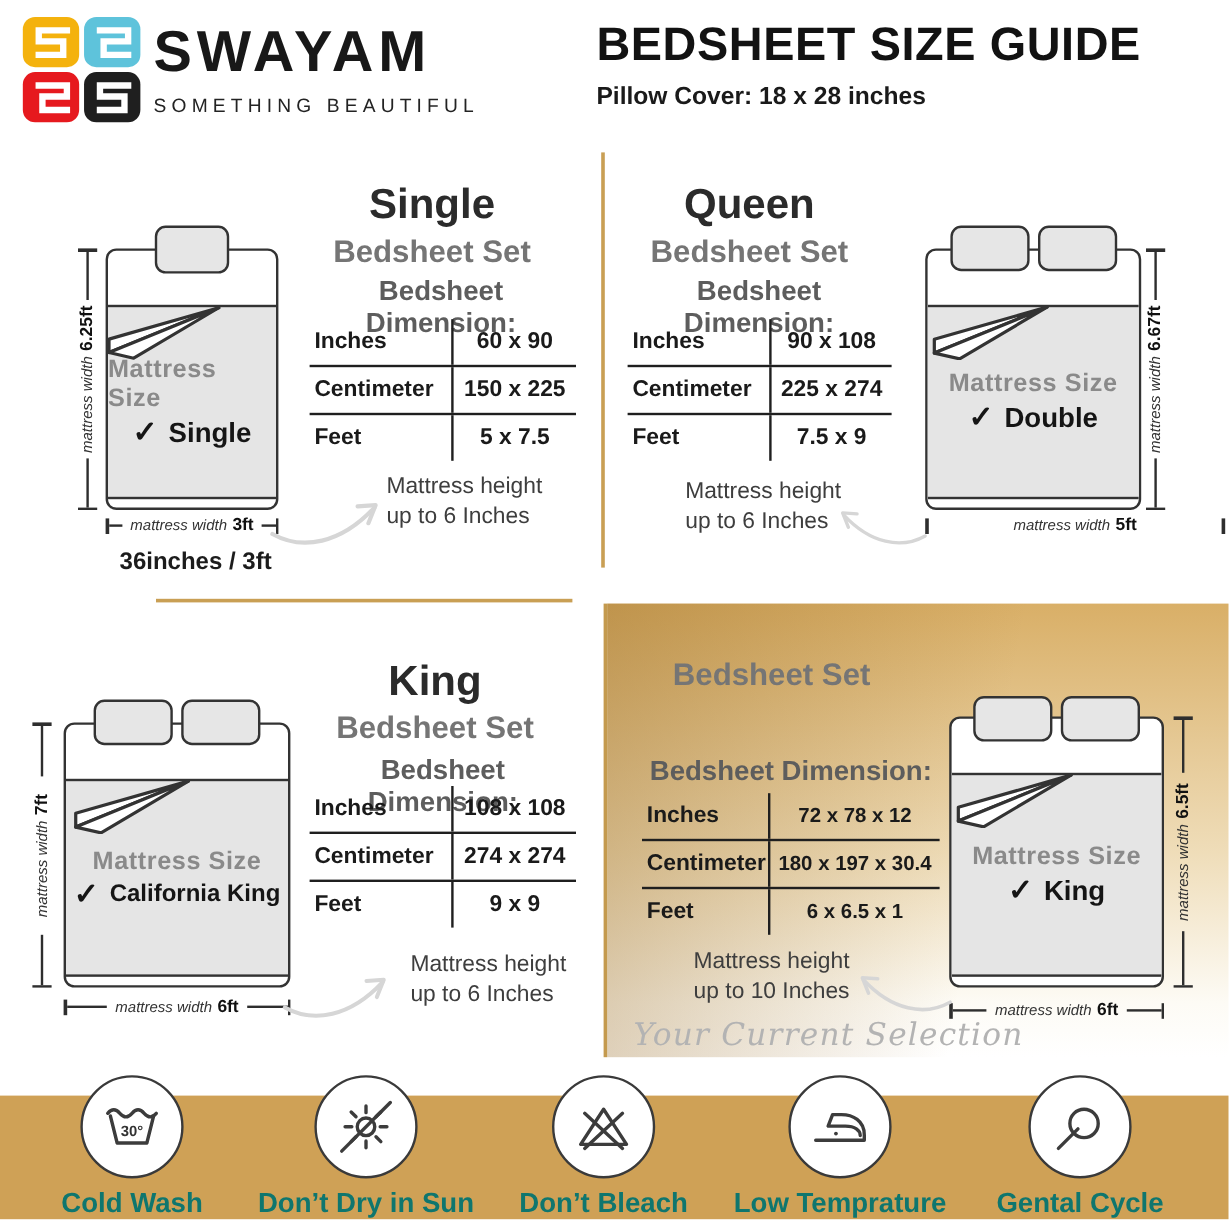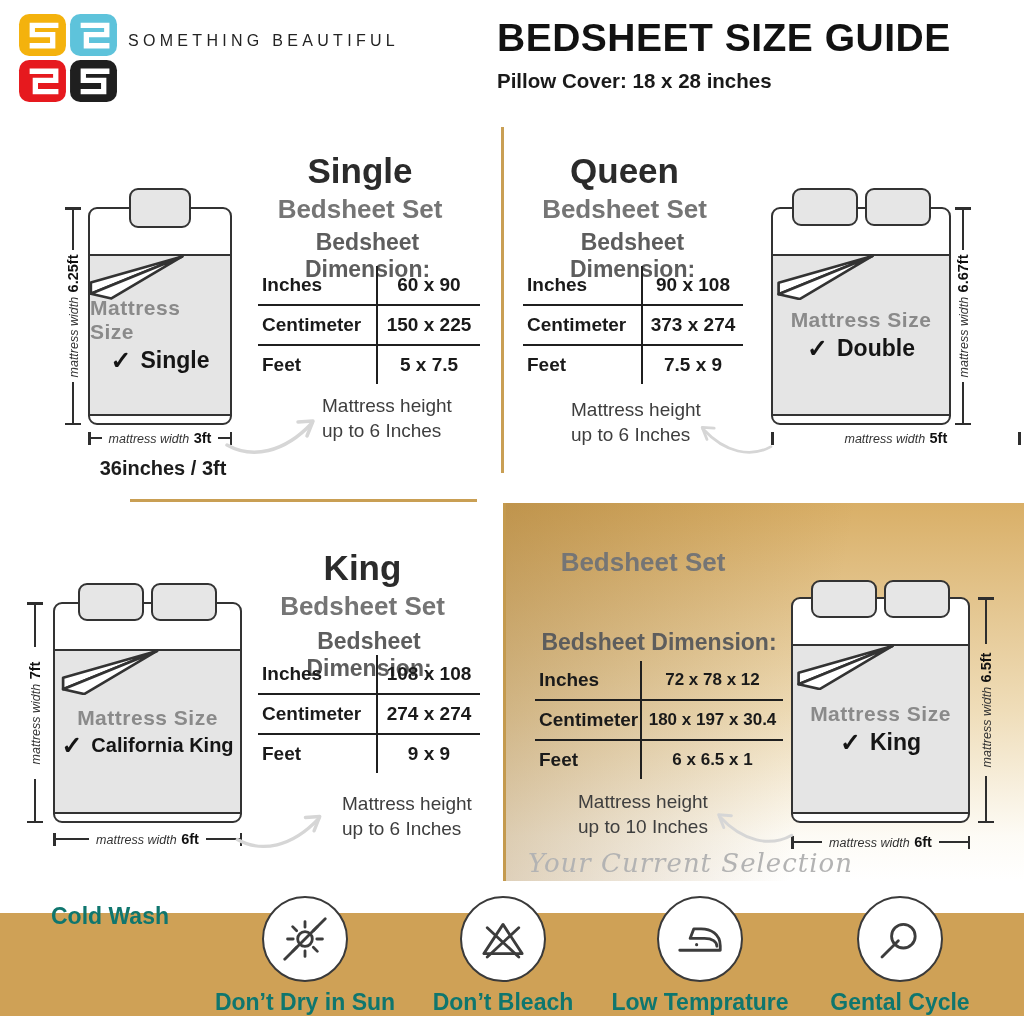--- a/index.html
+++ b/index.html
@@ -95,20 +95,21 @@
     <rect x="1" y="46" width="46" height="41" rx="10" fill="#E6191E"></rect>
     <rect x="51" y="46" width="46" height="41" rx="10" fill="#1F1F1F"></rect>
     <g stroke="#FFF" stroke-width="5.2" fill="none" stroke-linecap="square">
       <path d="M37,12 H14 V21 H34 V32 H14"></path>
       <path d="M64,12 H87 V21 H67 V32 H87"></path>
       <path d="M14,57 H37 V66 H17 V77 H37"></path>
       <path d="M87,57 H64 V66 H84 V77 H64"></path>
     </g>
   </svg>
   <div class="brand">
+    <div class="brand-name">SWAYAM</div>
     <div class="brand-tag">SOMETHING BEAUTIFUL</div>
   </div>
   <div class="head-right">
     <div class="head-title">BEDSHEET SIZE GUIDE</div>
     <div class="head-sub">Pillow Cover: 18 x 28 inches</div>
   </div>
 
   <div class="vline"></div>
   <div class="hline"></div>
 
@@ -192,21 +193,21 @@
       <div class="q-sub">Bedsheet Set</div>
     </div>
     <div class="q-dim-head" style="left:17px; top:104px; width:225px;">Bedsheet Dimension:</div>
     <div class="dim-table" style="left:20px; top:141px; width:220px;">
       <div class="tr">
         <div class="tl">Inches</div>
         <div class="tv">90 x 108</div>
       </div>
       <div class="tr">
         <div class="tl">Centimeter</div>
-        <div class="tv">373 x 274</div>
+        <div class="tv">225 x 274</div>
       </div>
       <div class="tr">
         <div class="tl">Feet</div>
         <div class="tv">7.5 x 9</div>
       </div>
     </div>
 
     <div class="bed" style="left:268px; top:82px; width:180px; height:218px;">
       <div class="pillows">
         <div class="pillow"></div>
@@ -405,20 +406,27 @@
       <path d="M95,36 C70,50 38,44 10,14" stroke="#D6D6D6" stroke-width="3.5" fill="none" stroke-linecap="round"></path>
       <path d="M24,13 L9,12 L15,27" stroke="#D6D6D6" stroke-width="3.5" fill="none" stroke-linecap="round" stroke-linejoin="round"></path>
     </svg>
 
     <div class="selection-note" style="left:22px; top:345px;">Your Current Selection</div>
   </section>
 
   <div class="care-band"></div>
 
   <div class="care-item" style="left:0px;">
+    <div class="care-circle">
+      <svg width="54" height="54" viewBox="0 0 48 48" fill="none" stroke="#3C3C3C" stroke-width="2.5" stroke-linecap="round" stroke-linejoin="round">
+        <path d="M6,14 c3,-3.5 6,-3.5 9,0 c3,3.5 6,3.5 9,0 c3,-3.5 6,-3.5 9,0 c3,3.5 6,3.5 9,0"></path>
+        <path d="M8,16 L13,36 L35,36 L40,16"></path>
+        <text x="24" y="31" text-anchor="middle" font-size="11" font-weight="bold" fill="#333" stroke="none">30°</text>
+      </svg>
+    </div>
     <div class="care-label">Cold Wash</div>
   </div>
 
   <div class="care-item" style="left:195px;">
     <div class="care-circle">
       <svg width="54" height="54" viewBox="0 0 48 48" fill="none" stroke="#3C3C3C" stroke-width="2.5" stroke-linecap="round">
         <circle cx="24" cy="24" r="6.5"></circle>
         <path d="M34.5,24 L39.5,24 M31.4,31.4 L35,35 M24,34.5 L24,39.5 M16.6,31.4 L13,35 M13.5,24 L8.5,24 M16.6,16.6 L13,13 M24,13.5 L24,8.5 M31.4,16.6 L35,13"></path>
         <path d="M6,42 L42,6"></path>
       </svg>

